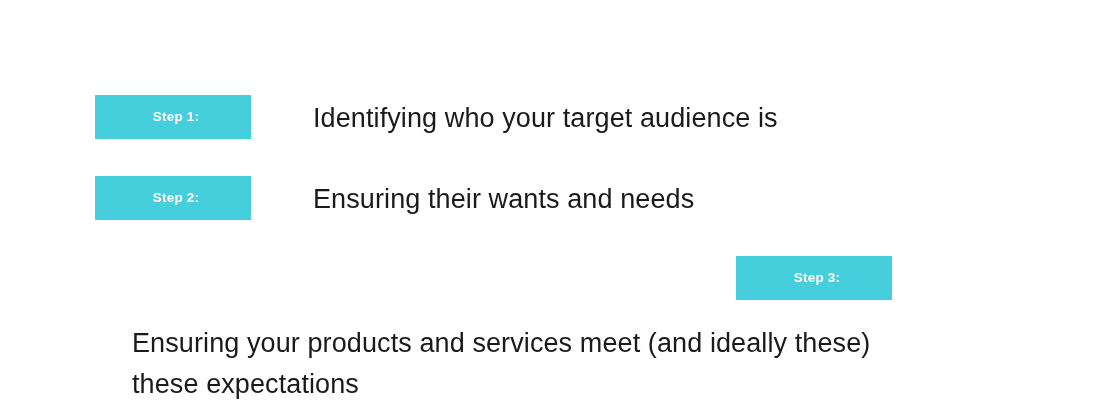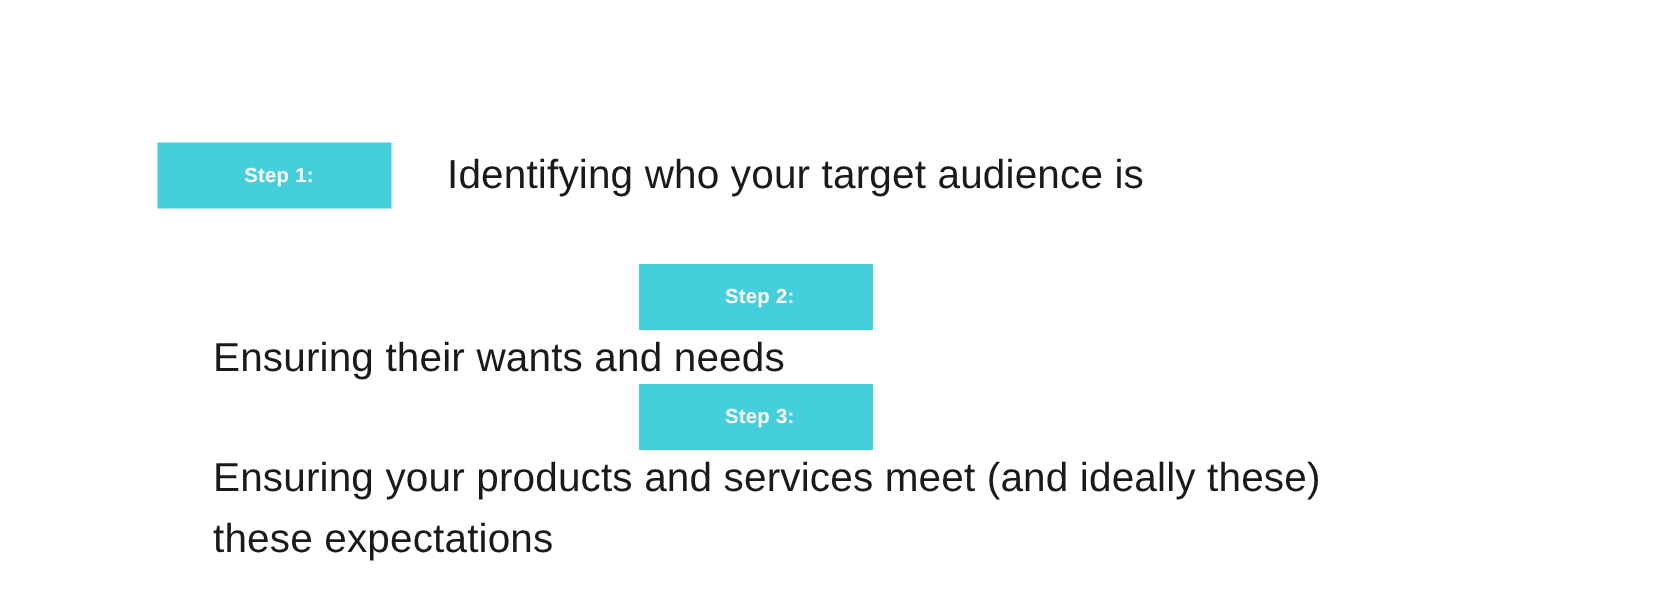--- a/index.html
+++ b/index.html
@@ -16,27 +16,28 @@
 
   #steps-figure {
     position: relative;
     width: 1120px;
     height: 400px;
     background: #ffffff;
   }
 
   .step-row {
     position: absolute;
-    left: 105px;
+    left: 95px;
     display: flex;
-    align-items: center;
+    align-items: flex-end;
+    gap: 25px;
   }
 
   .step-row-1 { top: 95px; }
-  .step-row-2 { top: 176px; flex-direction: column; }
+  .step-row-2 { top: 176px; }
   .step-row-3 { top: 256px; flex-direction: column; }
 
   .step-badge {
     flex: 0 0 auto;
     width: 156px;
     height: 44px;
     background: #45cfdd;
     border-radius: 0;
     display: flex;
     align-items: center;

